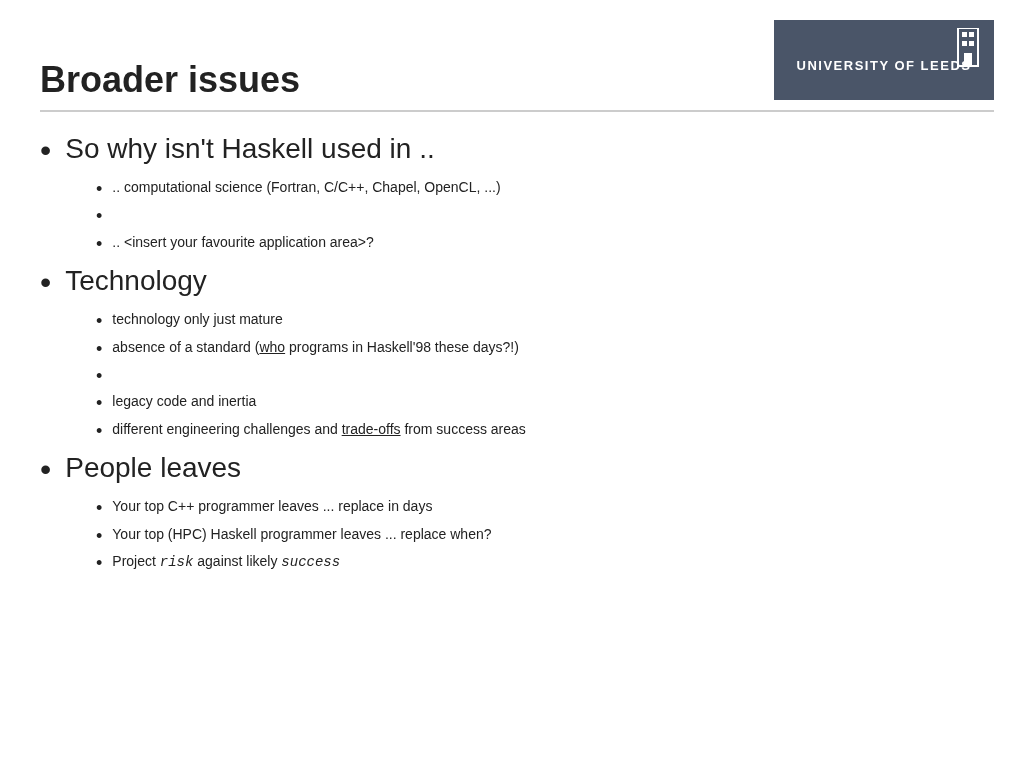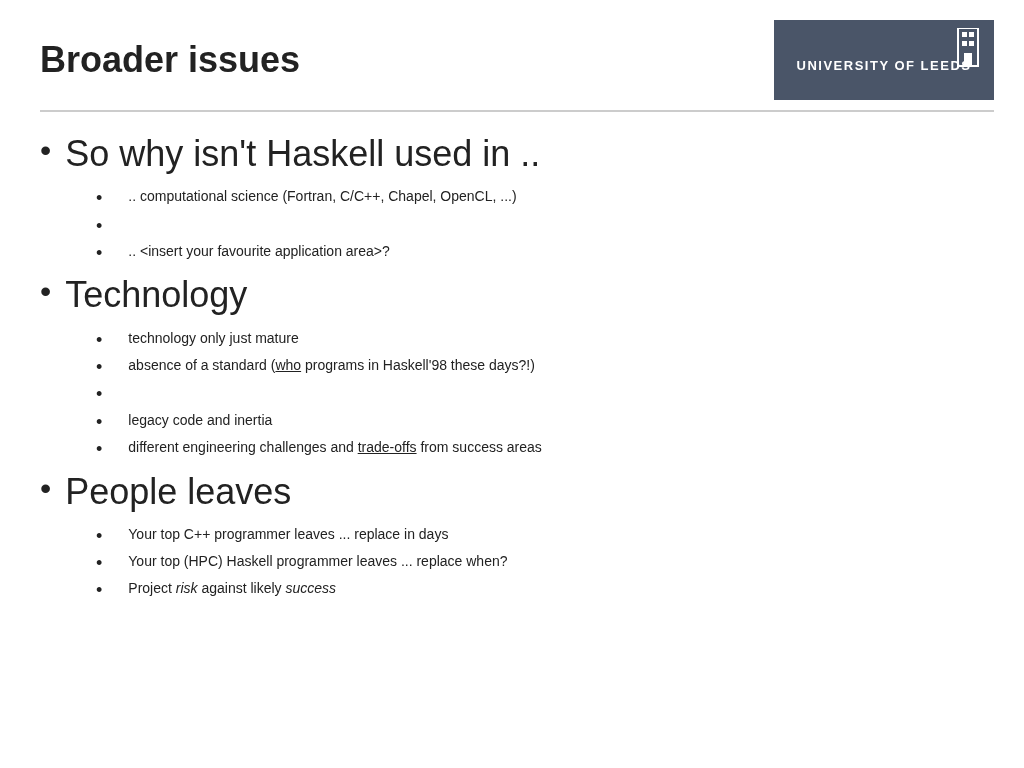--- a/index.html
+++ b/index.html
@@ -13,21 +13,21 @@
       height: 768px;
       background: #ffffff;
       font-family: Arial, sans-serif;
       overflow: hidden;
       position: relative;
     }
 
     
     .header {
       display: flex;
-      align-items: center;
+      align-items: flex-end;
       justify-content: space-between;
       padding: 20px 30px 0 40px;
     }
 
     .page-title {
       font-size: 36px;
       font-weight: bold;
       color: #222222;
       line-height: 1.1;
     }
@@ -82,21 +82,21 @@
     .bullet1 {
       font-size: 32px;
       line-height: 1;
       margin-right: 14px;
       color: #222;
       flex-shrink: 0;
       margin-top: 2px;
     }
 
     .level1-text {
-      font-size: 36px;
+      font-size: 28px;
       font-weight: normal;
       color: #222;
       line-height: 1.2;
     }
 
     
     .sub-bullets {
       margin-left: 56px;
       margin-bottom: 8px;
     }
@@ -112,29 +112,29 @@
       line-height: 1.3;
       margin-right: 10px;
       color: #222;
       flex-shrink: 0;
     }
 
     .level2-text {
       font-size: 14px;
       color: #222;
       line-height: 1.4;
-      margin-left: 16px;
     }
 
     .underline {
       text-decoration: underline;
     }
 
     .italic {
       font-style: italic;
+      font-family: Liberation Mono, monospace;
     }
   </style>
 </head>
 <body>
 
 <div class="header">
   <h1 class="page-title">Broader issues</h1>
   <div class="logo-box">
 
     <svg class="logo-icon" viewBox="0 0 28 40" xmlns="http://www.w3.org/2000/svg">

